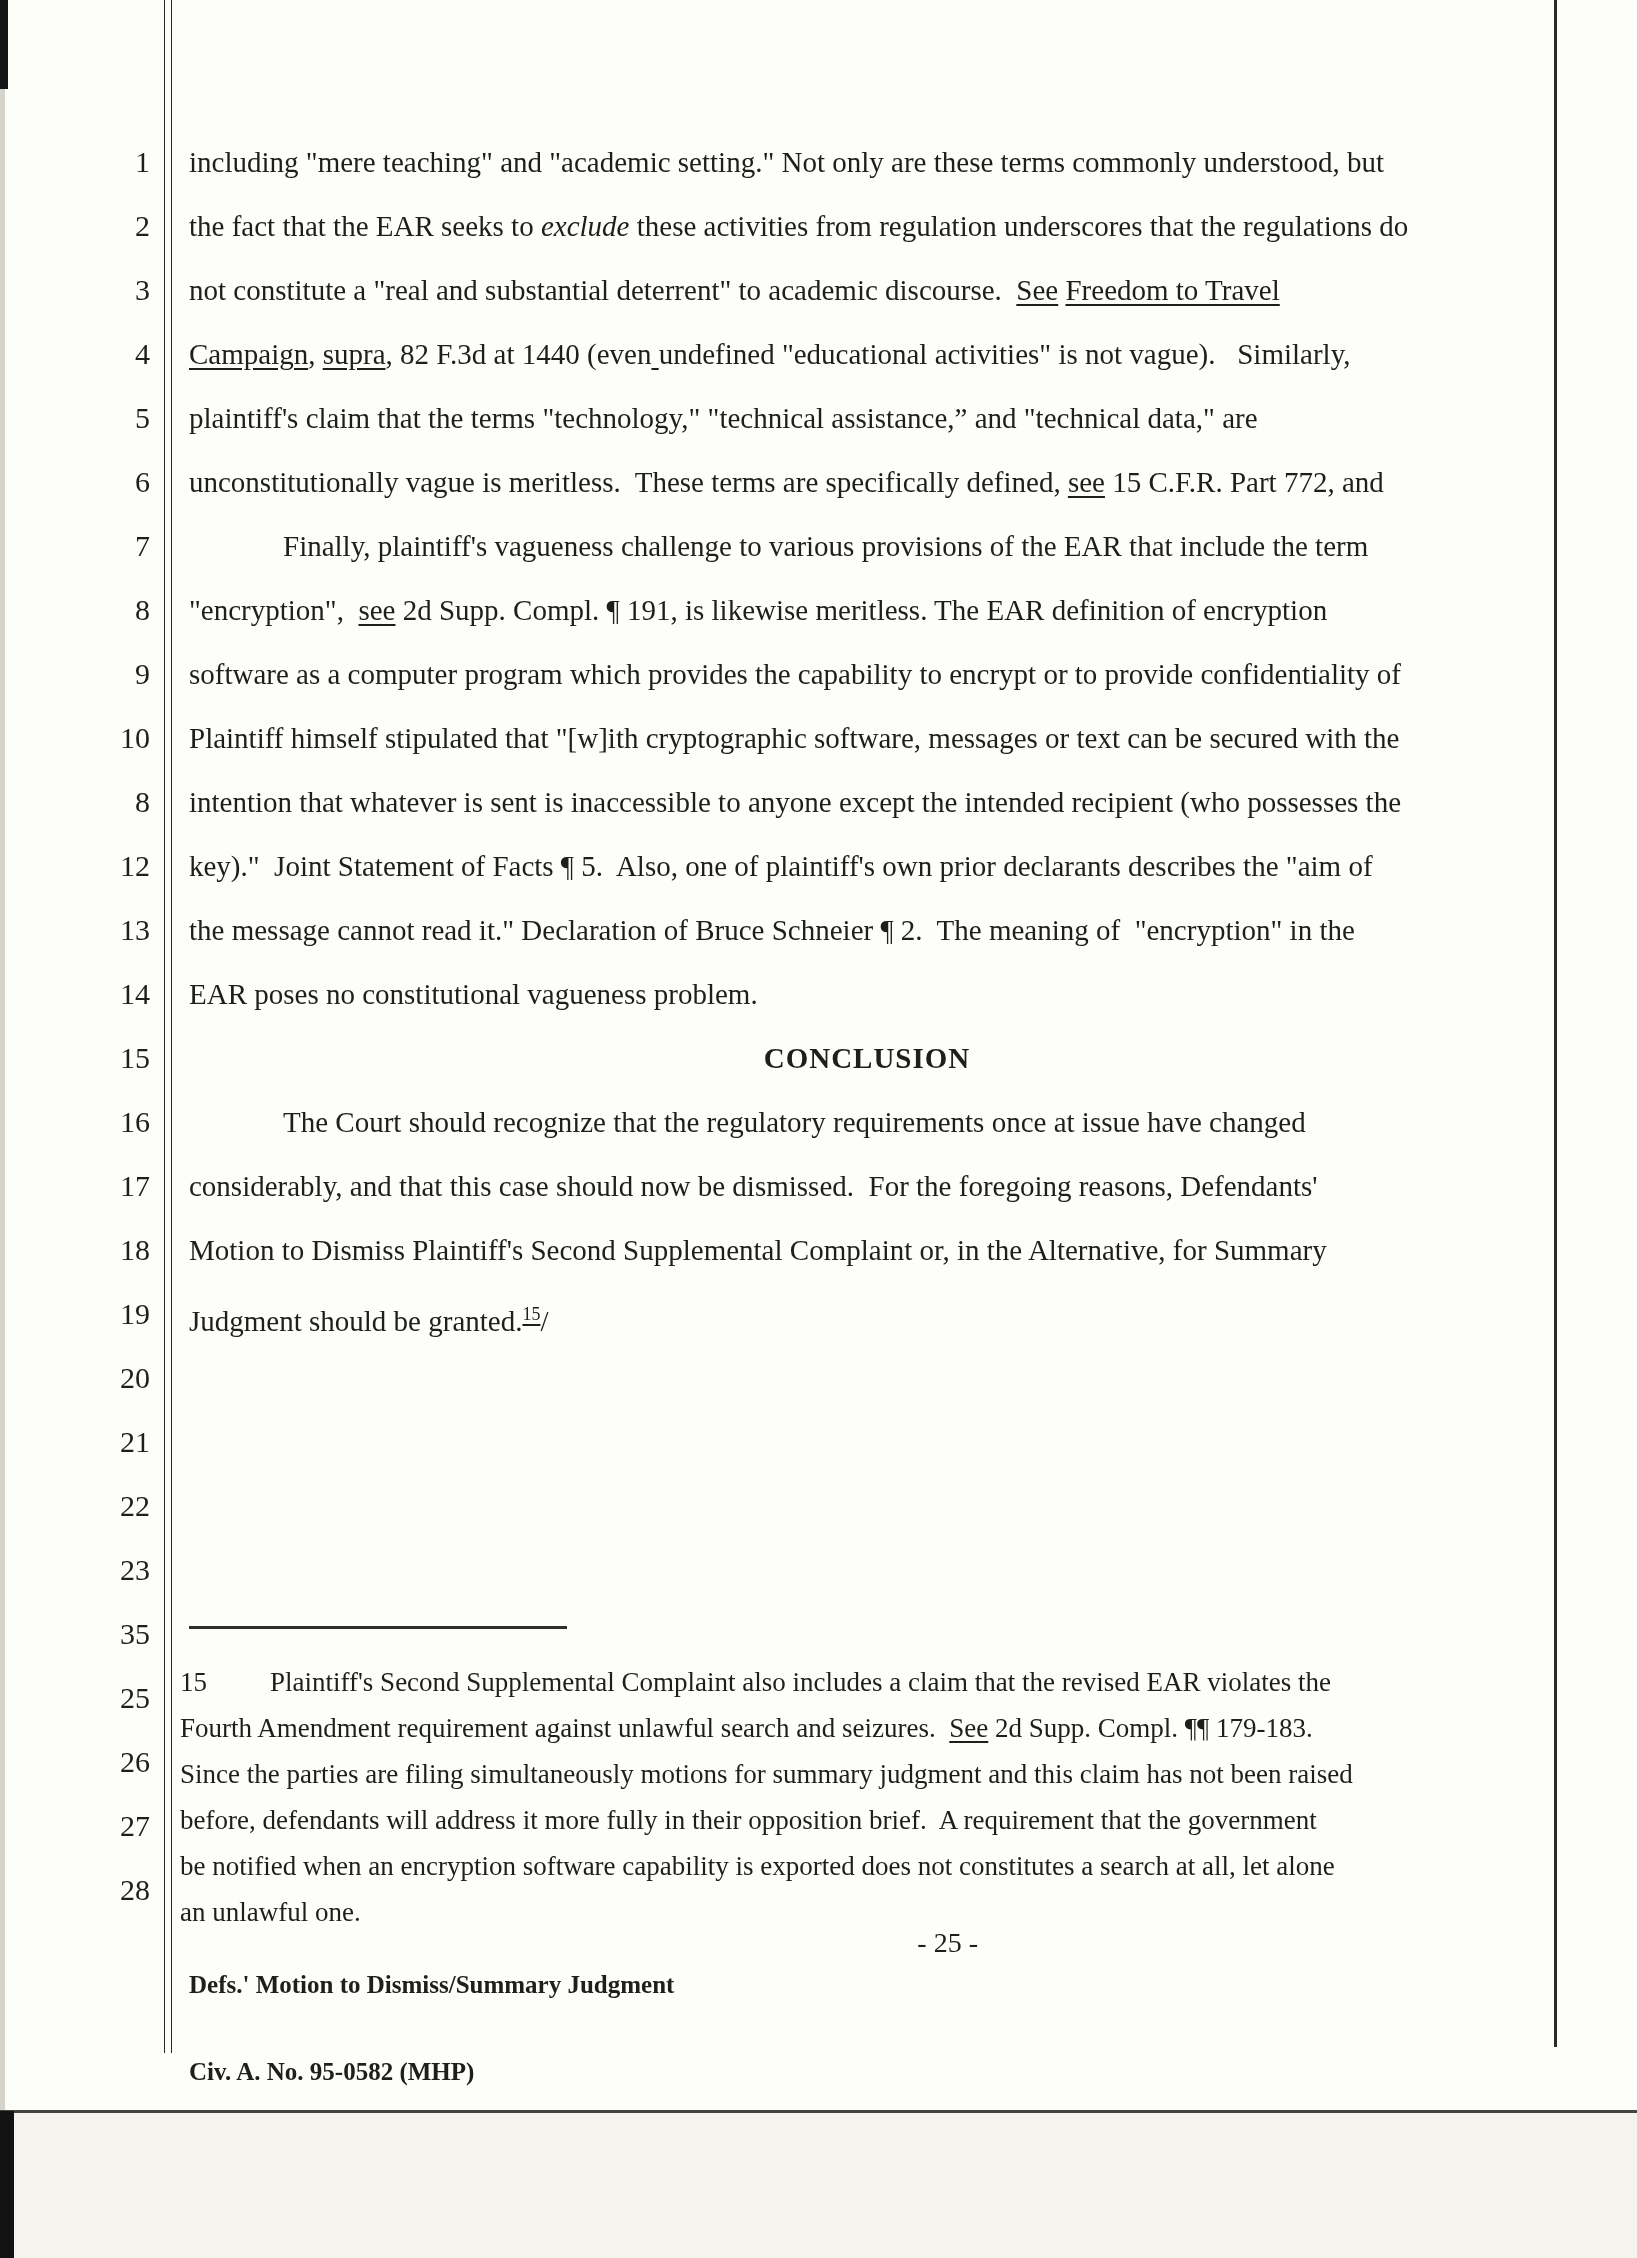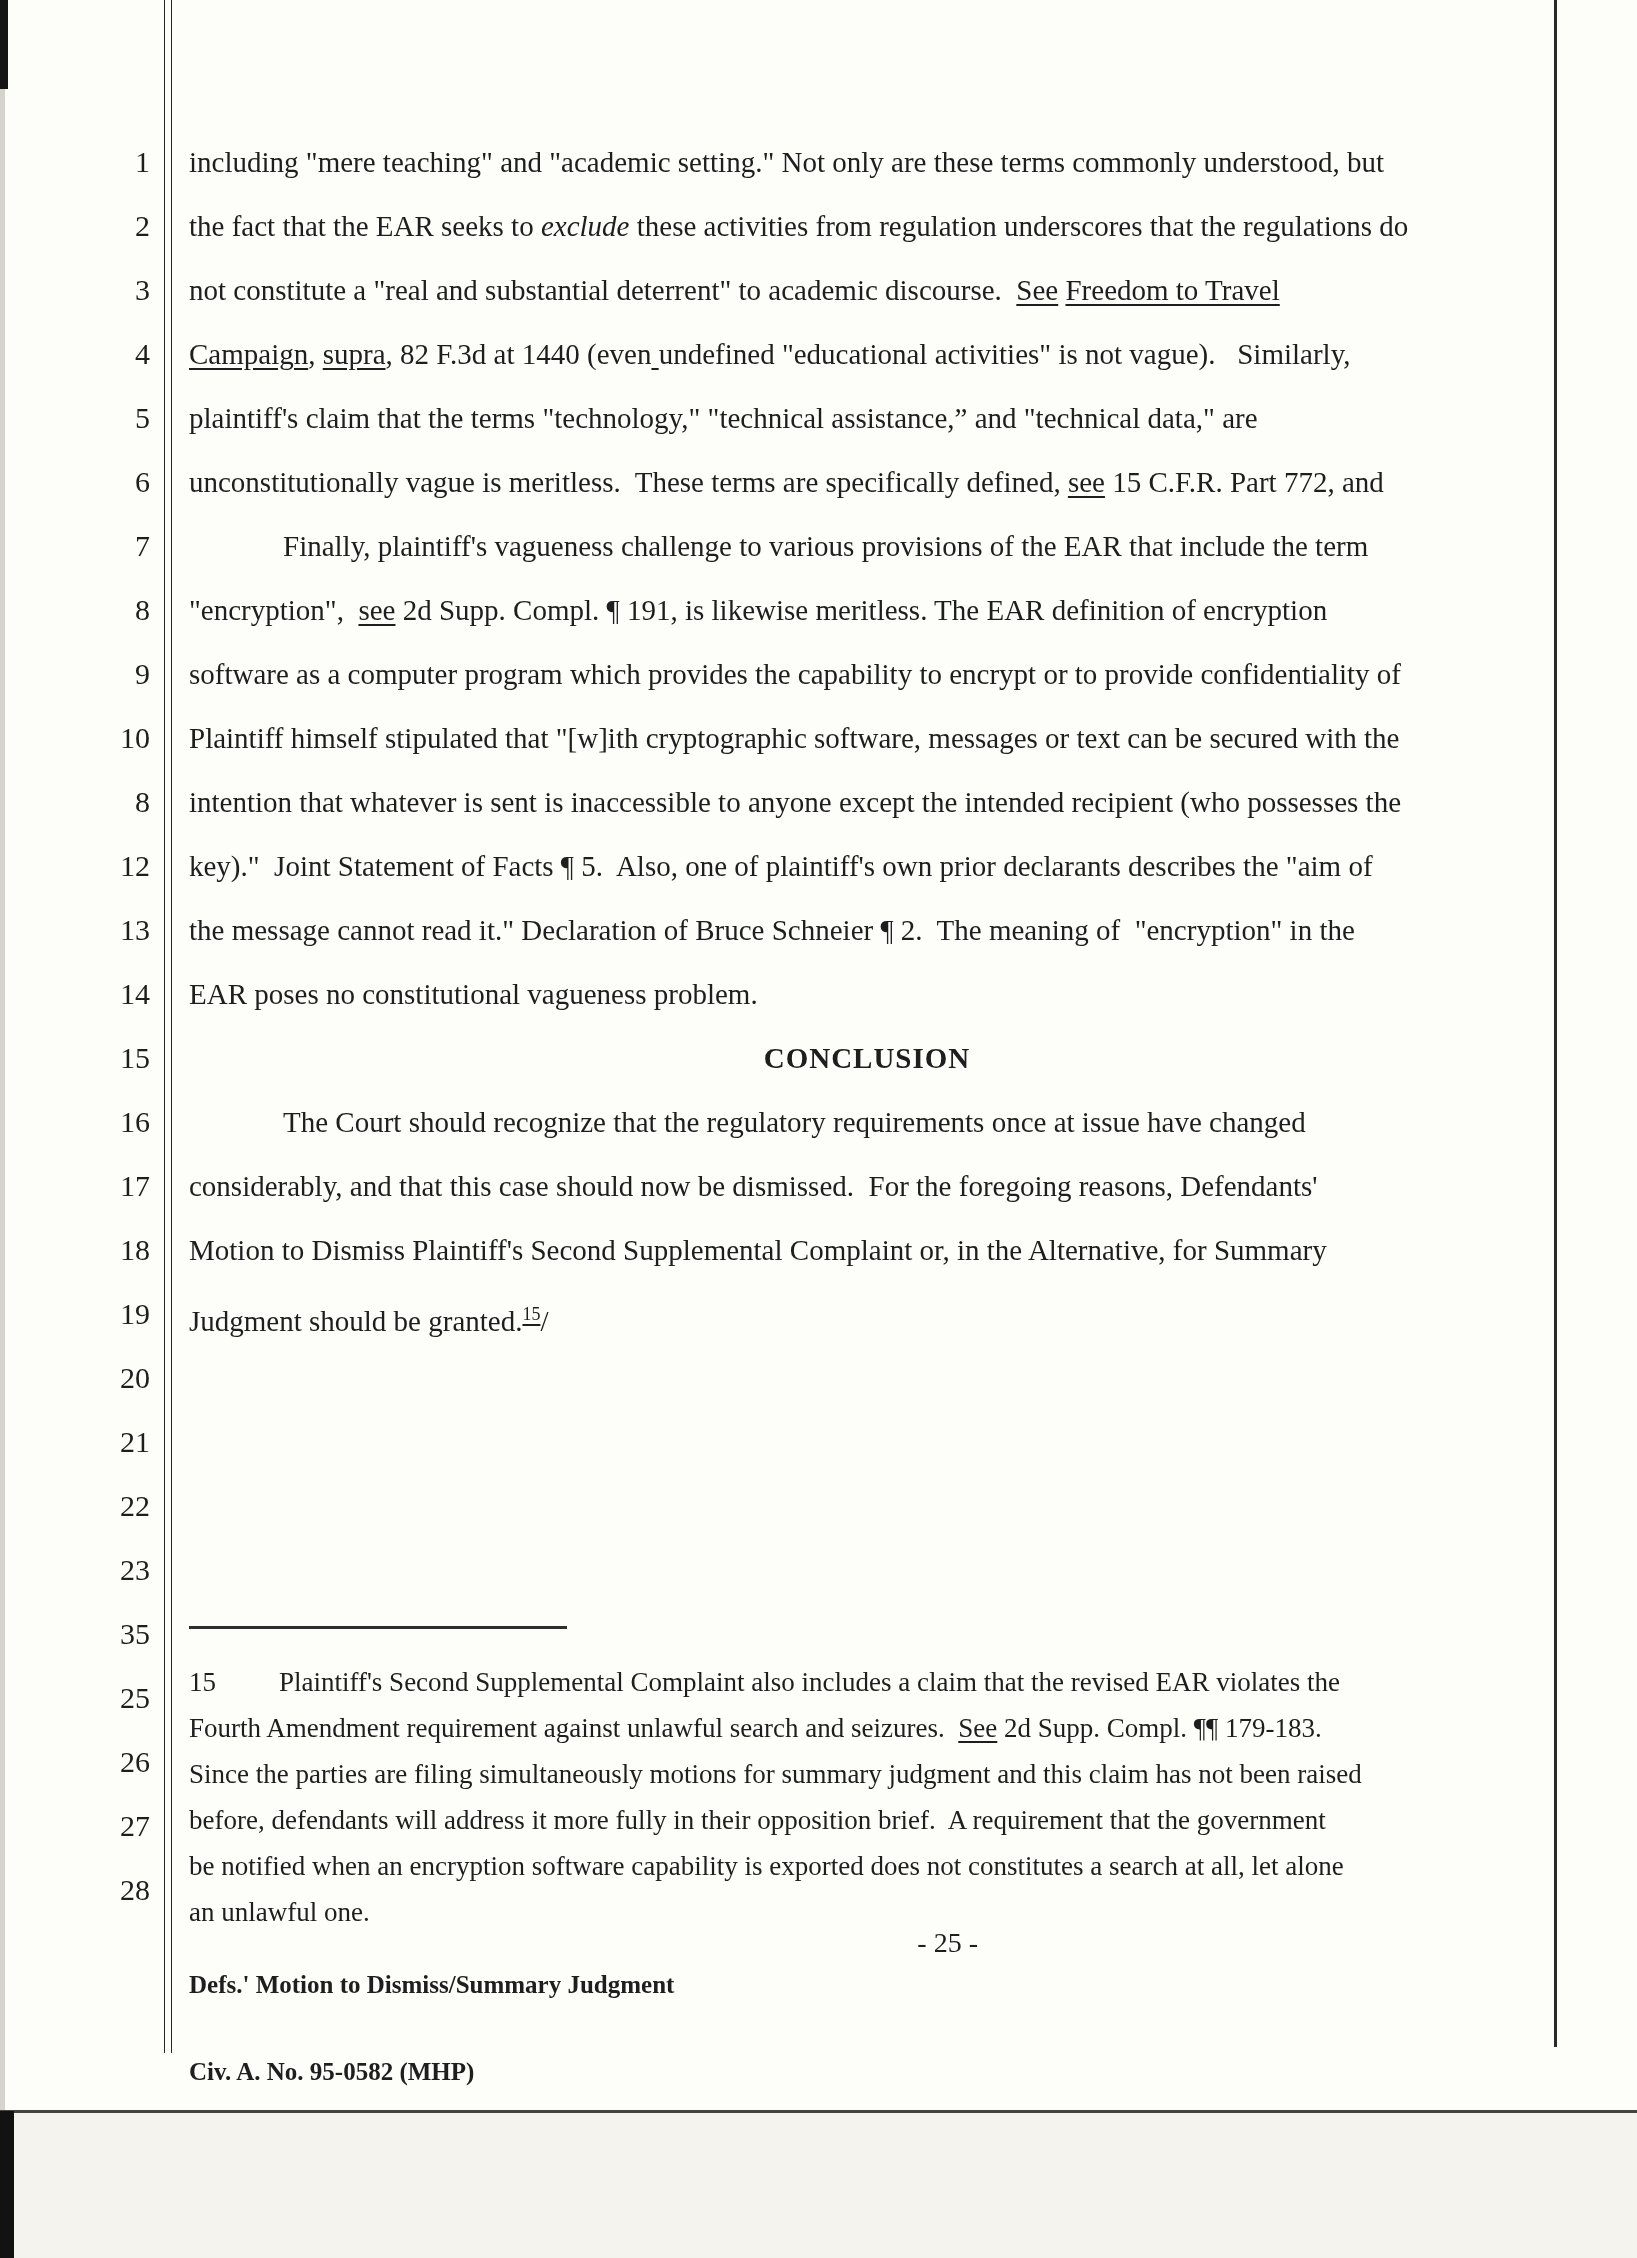--- a/index.html
+++ b/index.html
@@ -57,21 +57,21 @@
   .row.indent{padding-left:94px;}
   .u{text-decoration:underline;text-decoration-thickness:1.9px;text-underline-offset:3.9px;}
   .i{font-style:italic;}
   .sup{vertical-align:super;font-size:0.62em;}
   .tab{display:inline-block;width:63px;}
   .footnote-separator{
     position:absolute;left:189px;top:1626px;width:378px;height:2.9px;
     background:#2e2e2e;
   }
   .footnote{
-    position:absolute;left:189px;top:1659px;width:1356px;
+    position:absolute;left:180px;top:1659px;width:1356px;
     font-size:27px;
   }
   .f-row{line-height:46px;white-space:pre;}
   .footer{
     position:absolute;left:189px;top:1912px;
     font-size:25px;font-weight:bold;line-height:29px;white-space:pre;
   }
   .page-number{
     position:absolute;left:833px;top:1928px;width:145px;height:29px;
     font-size:28px;text-align:right;line-height:29px;

